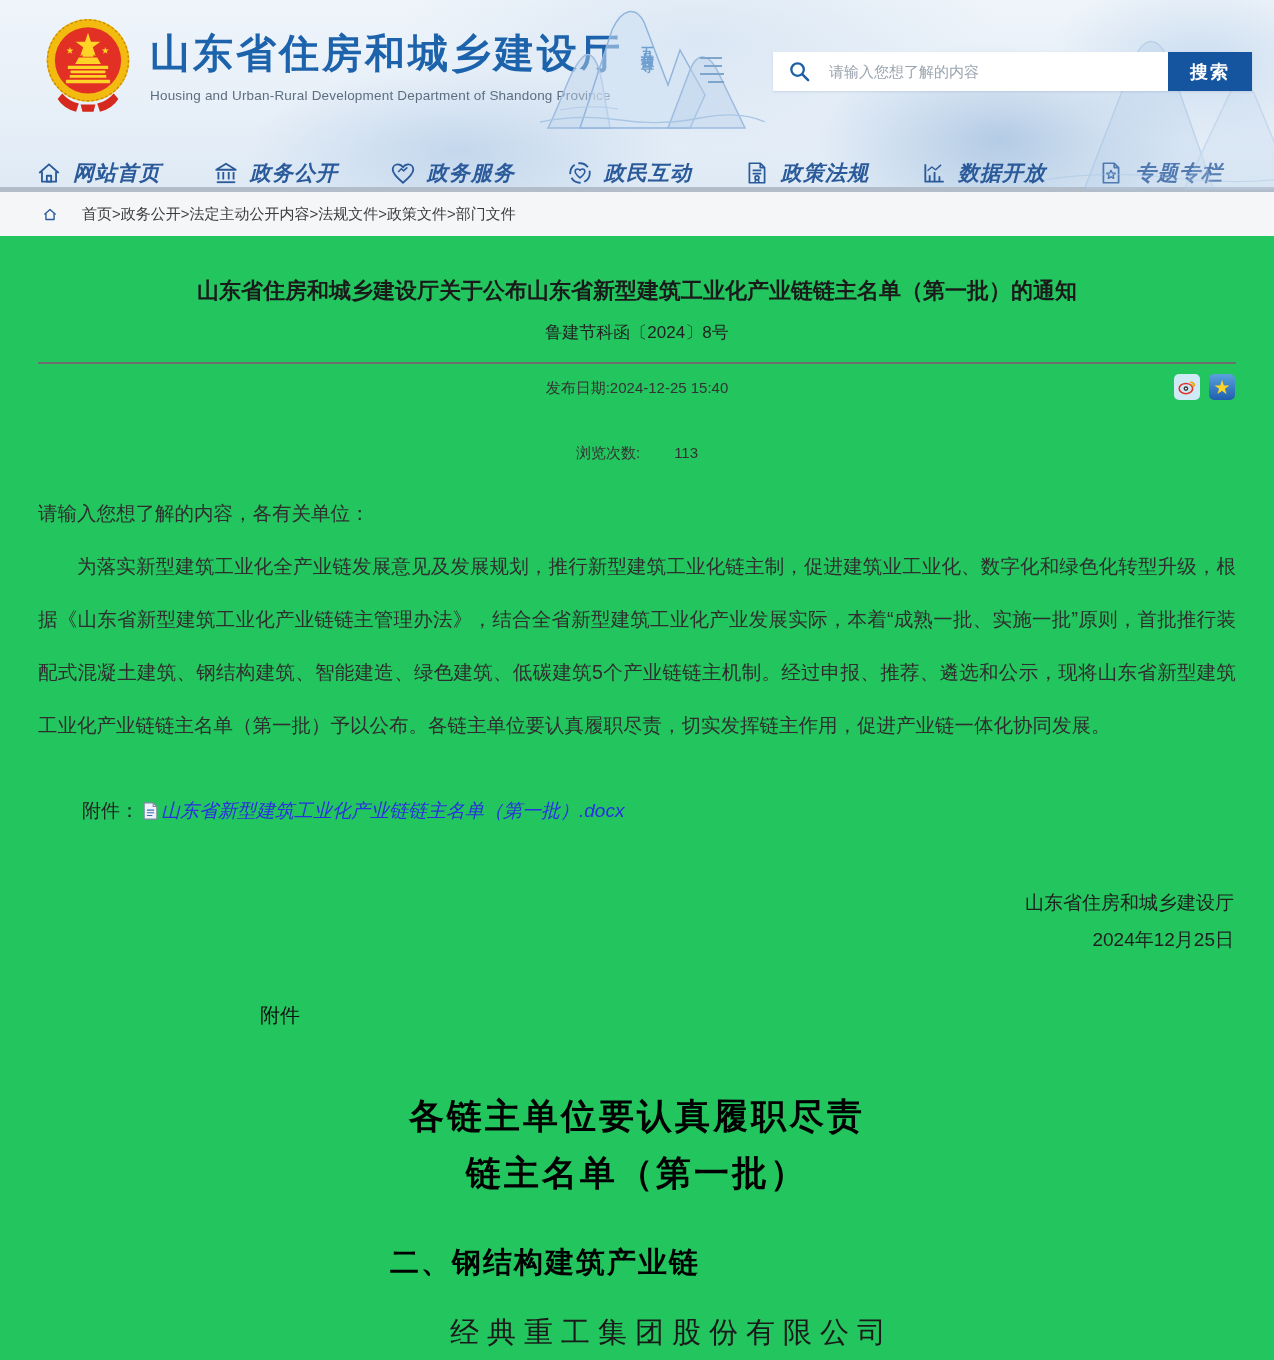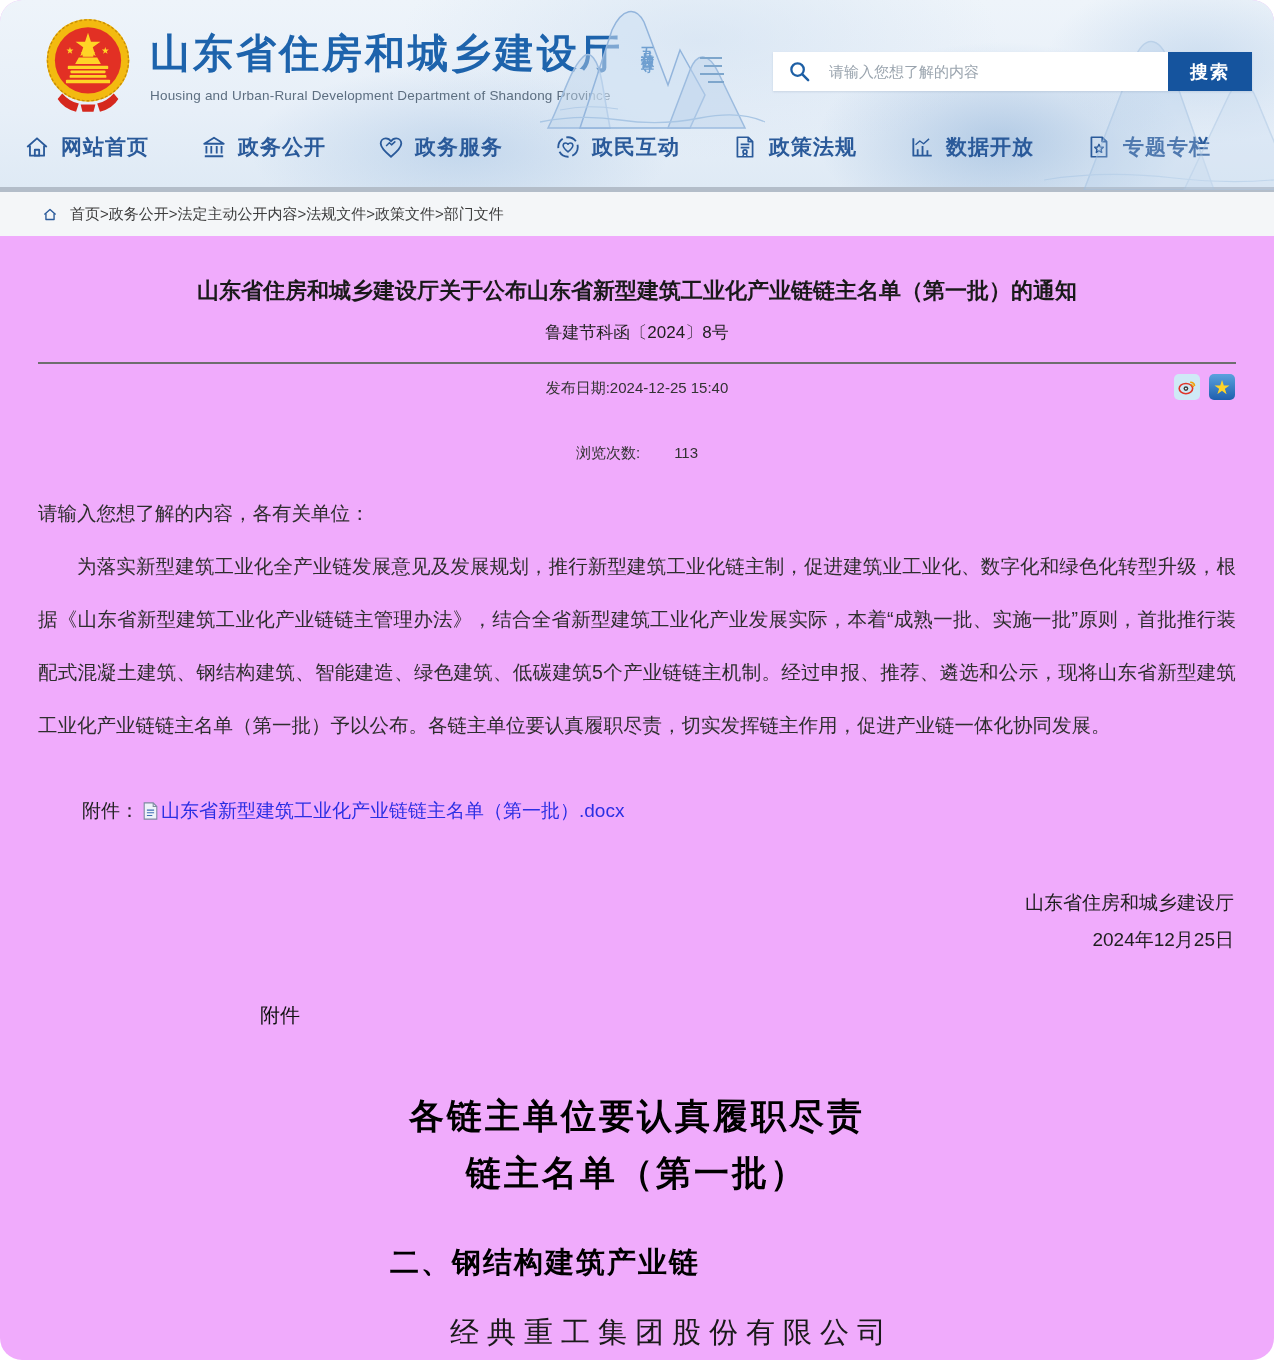--- a/index.html
+++ b/index.html
@@ -1,17 +1,17 @@
 <!DOCTYPE html>
 <html lang="zh"><head>
 <meta charset="utf-8">
 <style>
   * { margin:0; padding:0; box-sizing:border-box; }
   body { background:#fff; font-family:"Liberation Sans", sans-serif; }
-  .page { width:1274px; height:1360px; margin:0 auto; background:#f0abfc; overflow:hidden; position:relative;border-radius:22px; }
+  .page { width:1274px; height:1360px; margin:0 auto; background:#22c55e; overflow:hidden; position:relative; }
 
   
   .top-bg {
     background:
       radial-gradient(ellipse 300px 120px at 460px 150px, rgba(148,183,221,.40), rgba(148,183,221,0) 70%),
       radial-gradient(ellipse 260px 140px at 1000px 140px, rgba(120,162,208,.45), rgba(120,162,208,0) 70%),
       radial-gradient(ellipse 220px 120px at 1200px 60px, rgba(160,192,226,.40), rgba(160,192,226,0) 70%),
       radial-gradient(ellipse 400px 160px at 700px 40px, rgba(205,222,240,.55), rgba(205,222,240,0) 75%),
       linear-gradient(180deg, #eef4fa 0%, #e7eff8 60%, #dfeaf5 100%);
     position:relative;
@@ -32,49 +32,49 @@
                  box-shadow:0 1px 2px rgba(60,90,130,.15); }
   .search-box { flex:1; position:relative; background:#fff; display:flex; align-items:center; }
   .search-box svg { position:absolute; left:15px; top:8px; }
   .search-input { width:100%; height:100%; border:0; outline:none; padding-left:56px; font-size:15px;
                   color:#333; background:transparent; font-family:"Liberation Sans", sans-serif; }
   .search-input::placeholder { color:#9aa4ae; }
   .search-btn { width:84px; border:0; background:#15549e; color:#fff; font-size:18px; font-weight:700;
                 cursor:pointer; letter-spacing:2px; font-family:"Liberation Sans", sans-serif; }
 
   
-  .nav { height:54px; display:flex; align-items:flex-start; padding-left:24px; gap:52px; white-space:nowrap; overflow:hidden; }
+  .nav { height:54px; display:flex; align-items:flex-end; padding-left:36px; gap:52px; white-space:nowrap; overflow:hidden;font-style:italic; }
   .nav-item { display:flex; align-items:center; gap:11px; cursor:pointer; flex:0 0 auto; }
   .nav-item .icon { display:flex; }
   .nav-label { font-size:21px; font-weight:700; color:#2a5a9a; letter-spacing:1px; }
 
   .nav-divider { height:5px; background:#b3bdc9; }
 
   
   .breadcrumb { height:44px; background:#f4f6f8; display:flex; align-items:center; padding-left:42px;
-                gap:12px; font-size:15px; color:#3c3c3c; }
+                gap:24px; font-size:15px; color:#3c3c3c; }
 
   
   .article-title { margin-top:40px; text-align:center; font-size:22px; font-weight:700; color:#1a1a1a; padding:0 90px; }
   .doc-number { text-align:center; font-size:17px; margin-top:15px; color:#222; }
   .rule { border-top:2px solid #6e6e6e; margin:18px 38px 0; }
   .meta { position:relative; margin-top:15px; display:flex; justify-content:center; gap:46px;
           font-size:15px; color:#333; align-items:center;flex-direction:column; }
   .meta .views-group { display:flex; gap:34px; }
   .share { position:absolute; right:39px; top:-5px; display:flex; gap:9px; }
   .share-icon { width:26px; height:26px; border-radius:5px; display:flex; align-items:center; justify-content:center; cursor:pointer; }
   .share-weibo { background:#cfe9f6; }
   .share-qzone { background:linear-gradient(180deg,#5aa2de,#1f5fae); color:#ffd428; font-size:17px; }
 
   .body-text { margin:24px 38px 0; font-size:19.5px; line-height:53px; color:#2e2e2e; text-align:justify; }
   .body-text .indent { text-indent:2em; }
 
   .attachment { margin:46px 38px 0 82px; font-size:19px; color:#222; display:flex; align-items:center; }
   .attachment .doc-icon { margin:0 3px 0 4px; display:flex; }
-  .attachment-link { color:#2b2fe3; text-decoration:none; cursor:pointer; }
+  .attachment-link { color:#2b2fe3; text-decoration:none; cursor:pointer;font-style:italic; }
 
   .signature { margin-top:60px; text-align:right; padding-right:40px; font-size:19px; color:#1f1f1f; line-height:37px; }
 
   
   .appendix-heading { margin:44px 0 0 260px; font-size:20px; color:#111; }
   .appendix-title { margin-top:58px; text-align:center; font-size:35px; font-weight:700; line-height:57px;
                     color:#000; letter-spacing:3px; }
   .appendix-section { margin:42px 0 0 390px; font-size:29px; font-weight:700; color:#000; letter-spacing:2px; }
   .company { margin:30px 0 0 450px; font-size:29px; font-family:"Liberation Serif", serif; letter-spacing:8px; color:#1a1a1a; }
 </style>

